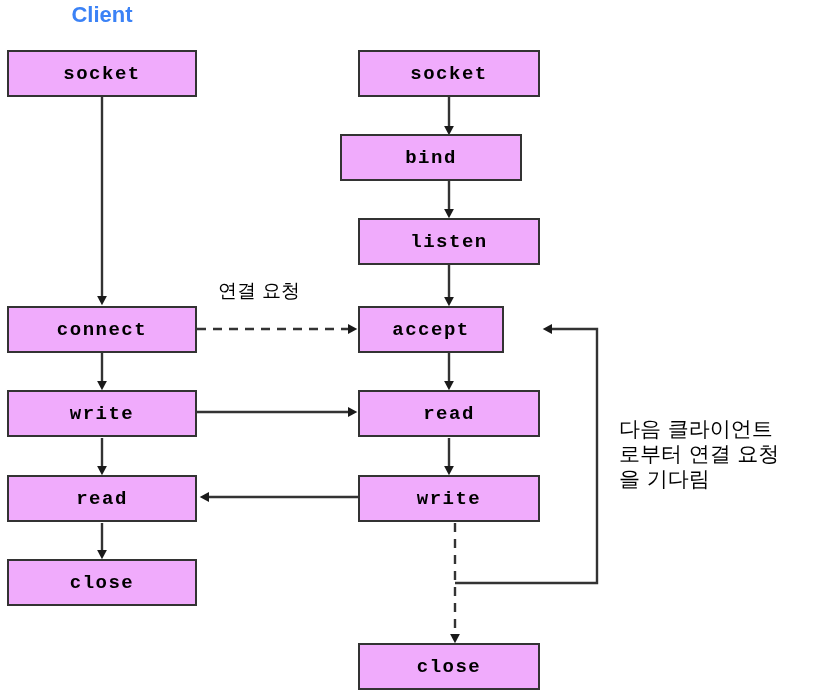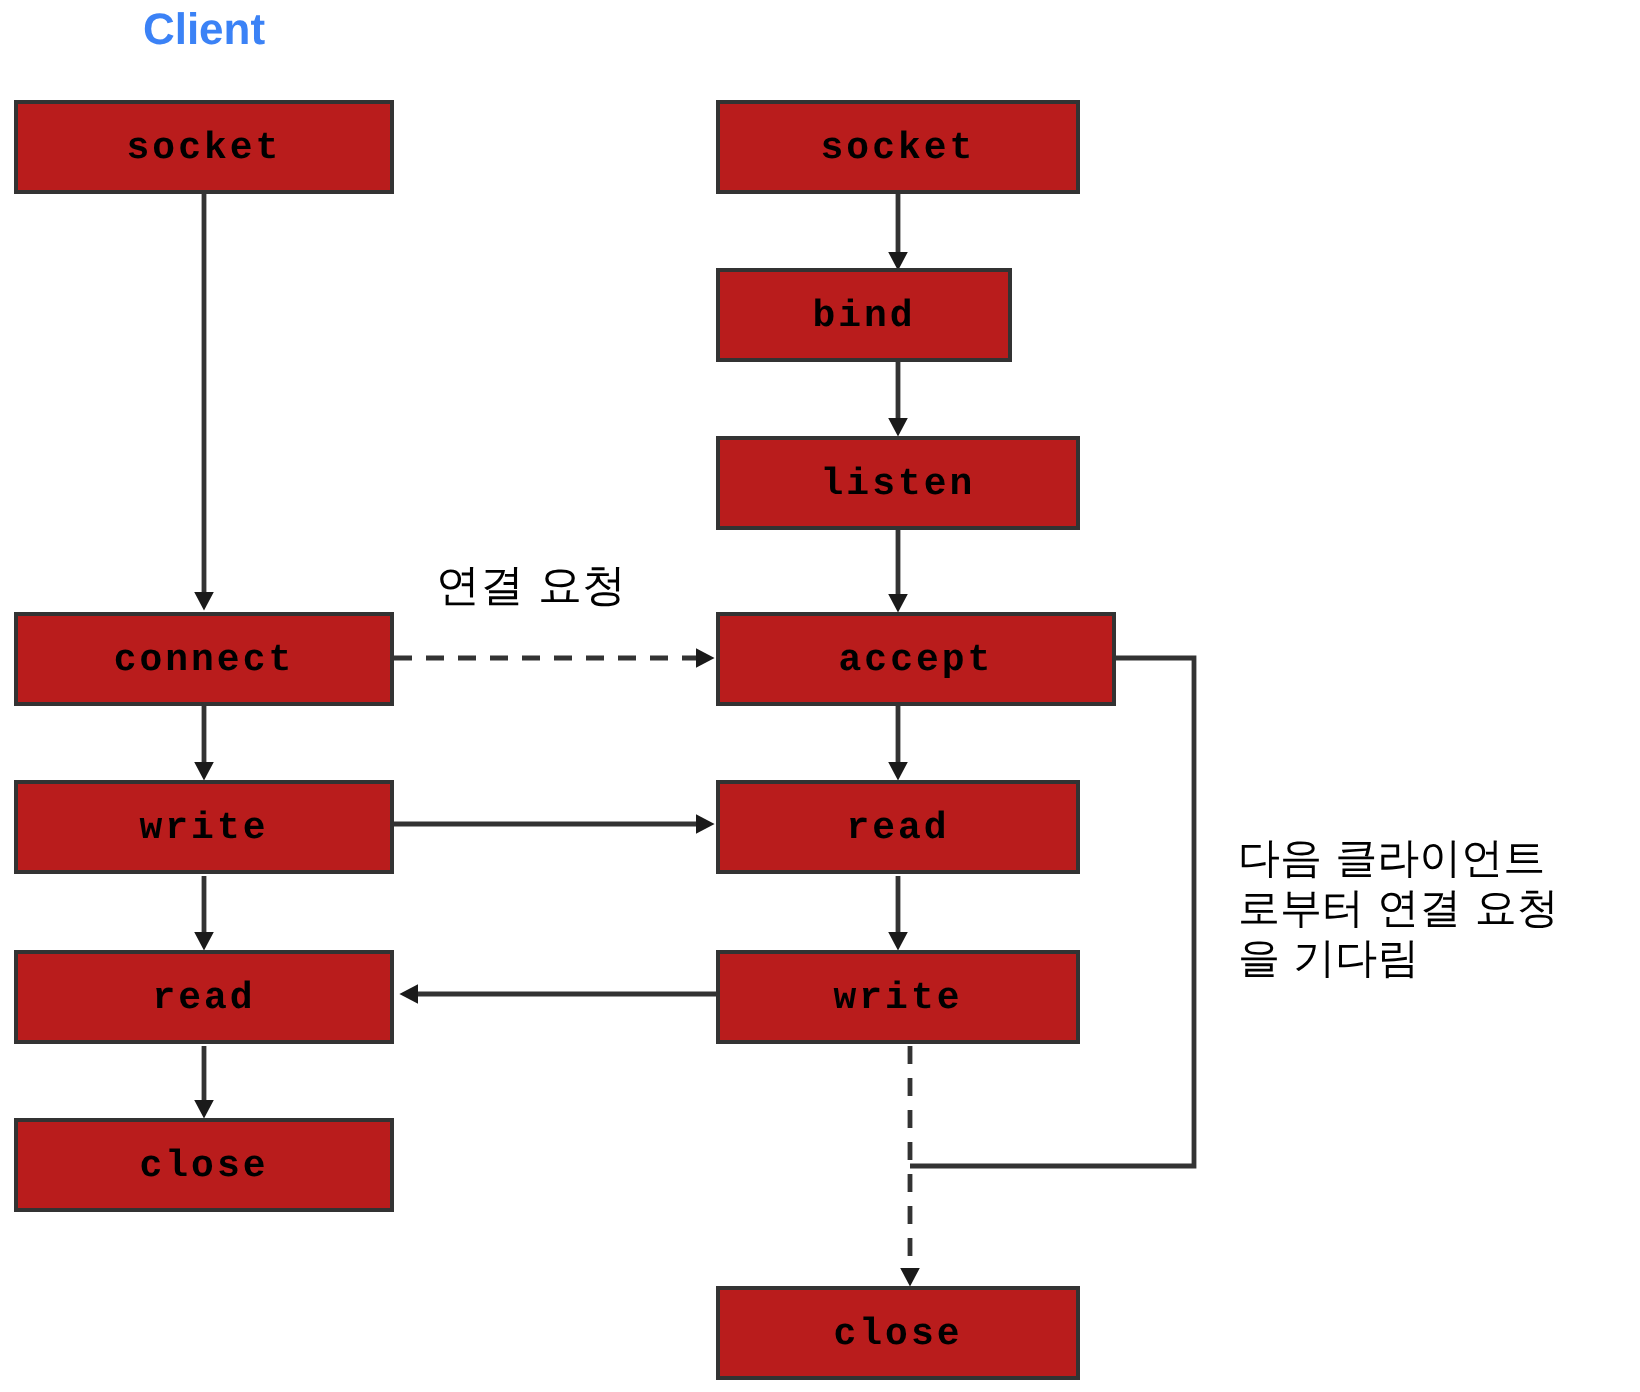--- a/index.html
+++ b/index.html
@@ -21,21 +21,21 @@
     font-size: 22px;
     font-weight: bold;
     color: #3b82f6;
     text-align: center;
     letter-spacing: 0px;
     white-space: nowrap;
   }
   .node {
     position: absolute;
     box-sizing: border-box;
-    background: #b91c1c;
+    background: #f0abfc;
     border: 2px solid #333333;
     display: flex;
     align-items: center;
     justify-content: center;
     font-family: "Liberation Mono", "DejaVu Sans Mono", monospace;
     font-size: 19px;
     font-weight: bold;
     color: #000000;
     letter-spacing: 1.5px;
   }
@@ -43,21 +43,21 @@
     position: absolute;
     font-family: "DejaVu Sans", "Liberation Sans", sans-serif;
     font-size: 21px;
     color: #000000;
     line-height: 25px;
     white-space: pre-line;
   }
   .note-inline {
     position: absolute;
     font-family: "DejaVu Sans", "Liberation Sans", sans-serif;
-    font-size: 22px;
+    font-size: 19px;
     color: #000000;
     white-space: nowrap;
   }
   svg.edges {
     position: absolute;
     left: 0;
     top: 0;
     width: 820px;
     height: 696px;
     pointer-events: none;
@@ -129,27 +129,27 @@
   <div class="node" style="left:7px; top:475px; width:190px; height:47px;">
     <span>read</span>
   </div>
   <div class="node" style="left:7px; top:559px; width:190px; height:47px;">
     <span>close</span>
   </div>
 
   <div class="node" style="left:358px; top:50px; width:182px; height:47px;">
     <span>socket</span>
   </div>
-  <div class="node" style="left:358px; top:134px; width:148px; height:47px;">
+  <div class="node" style="left:340px; top:134px; width:182px; height:47px;">
     <span>bind</span>
   </div>
   <div class="node" style="left:358px; top:218px; width:182px; height:47px;">
     <span>listen</span>
   </div>
-  <div class="node" style="left:358px; top:306px; width:200px; height:47px;">
+  <div class="node" style="left:358px; top:306px; width:146px; height:47px;">
     <span>accept</span>
   </div>
   <div class="node" style="left:358px; top:390px; width:182px; height:47px;">
     <span>read</span>
   </div>
   <div class="node" style="left:358px; top:475px; width:182px; height:47px;">
     <span>write</span>
   </div>
   <div class="node" style="left:358px; top:643px; width:182px; height:47px;">
     <span>close</span>

